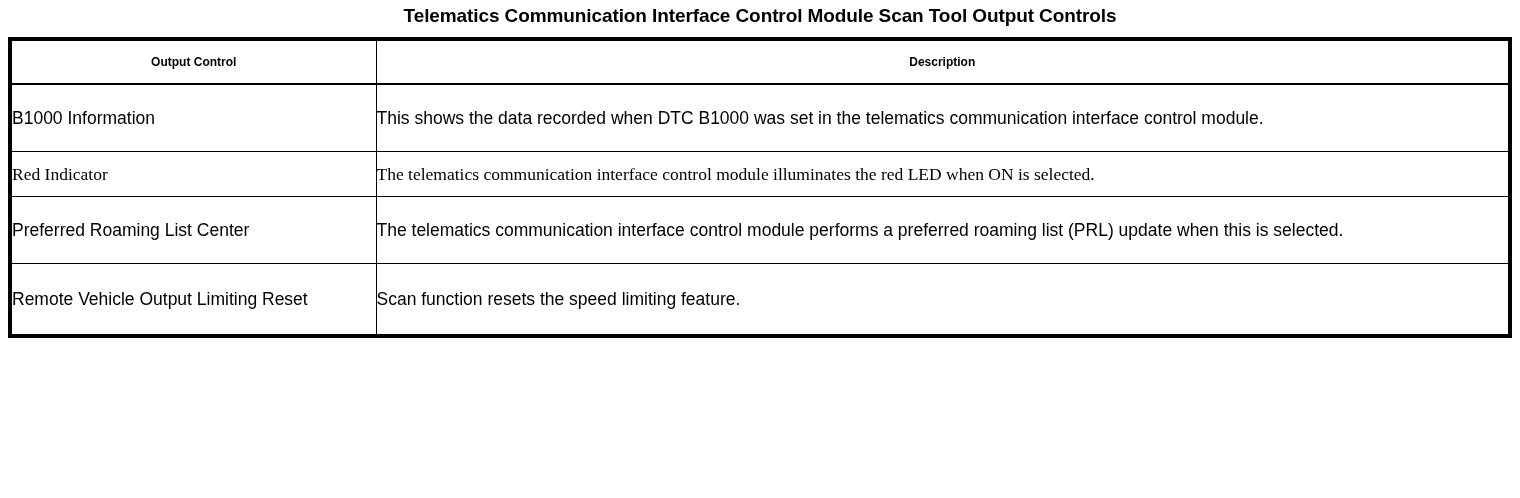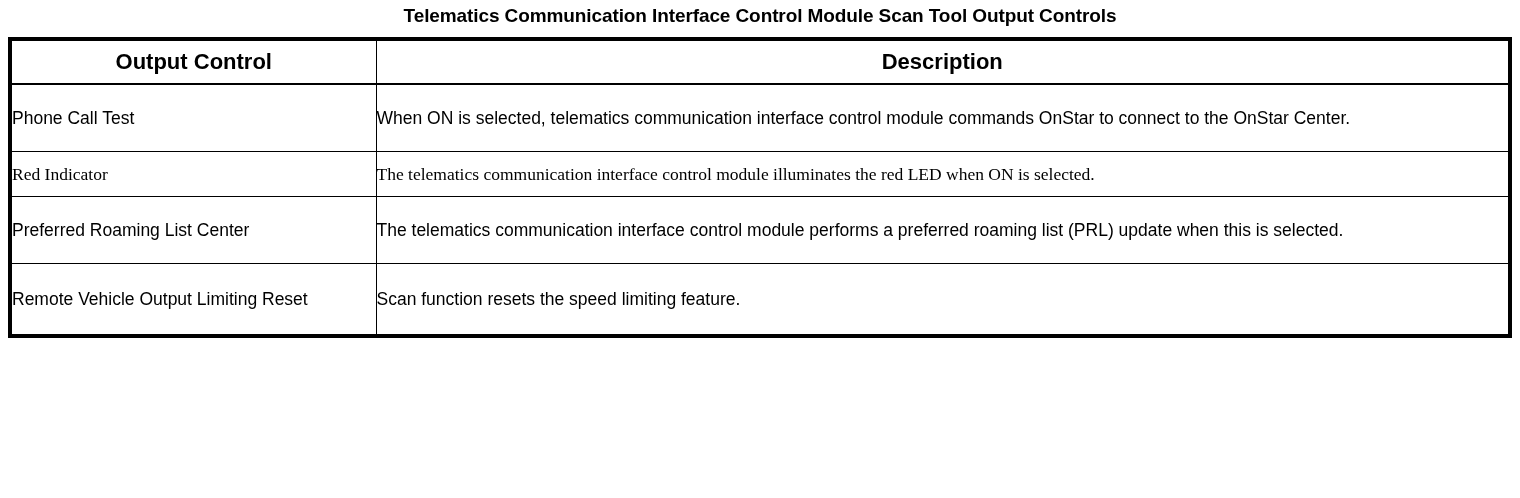--- a/index.html
+++ b/index.html
@@ -46,21 +46,21 @@
 
   table.spec th,
   table.spec td {
     border: 1px solid #000000;
     vertical-align: middle;
     padding: 0;
   }
   table.spec thead th {
     text-align: center;
     font-weight: bold;
-    font-size: 22px;
+    font-size: 12px;
     height: 42px;
     border-bottom-width: 2px;
     margin-left: 24px;
   }
   table.spec tbody td {
     line-height: 23px;
   }
   td.control-cell {
     padding: 6px 6px 6px 5px;
     text-align: left;
@@ -94,26 +94,26 @@
         <col class="c-desc">
       </colgroup>
       <thead>
         <tr>
           <th>Output Control</th>
           <th>Description</th>
         </tr>
       </thead>
       <tbody>
 
+        <tr class="two-line">
+          <td class="control-cell">B1000 Information</td>
+          <td class="desc-cell">This shows the data recorded when DTC B1000 was set in the telematics communication interface control module.</td>
+        </tr>
 
 
-        <tr class="two-line">
-          <td class="control-cell">Phone Call Test</td>
-          <td class="desc-cell">When ON is selected, telematics communication interface control module commands OnStar to connect to the OnStar Center.</td>
-        </tr>
 
         <tr class="one-line">
           <td class="control-cell">Red Indicator</td>
           <td class="desc-cell">The telematics communication interface control module illuminates the red LED when ON is selected.</td>
         </tr>
 
         <tr class="two-line">
           <td class="control-cell">Preferred Roaming List Center</td>
           <td class="desc-cell">The telematics communication interface control module performs a preferred roaming list (PRL) update when this is selected.</td>
         </tr>

